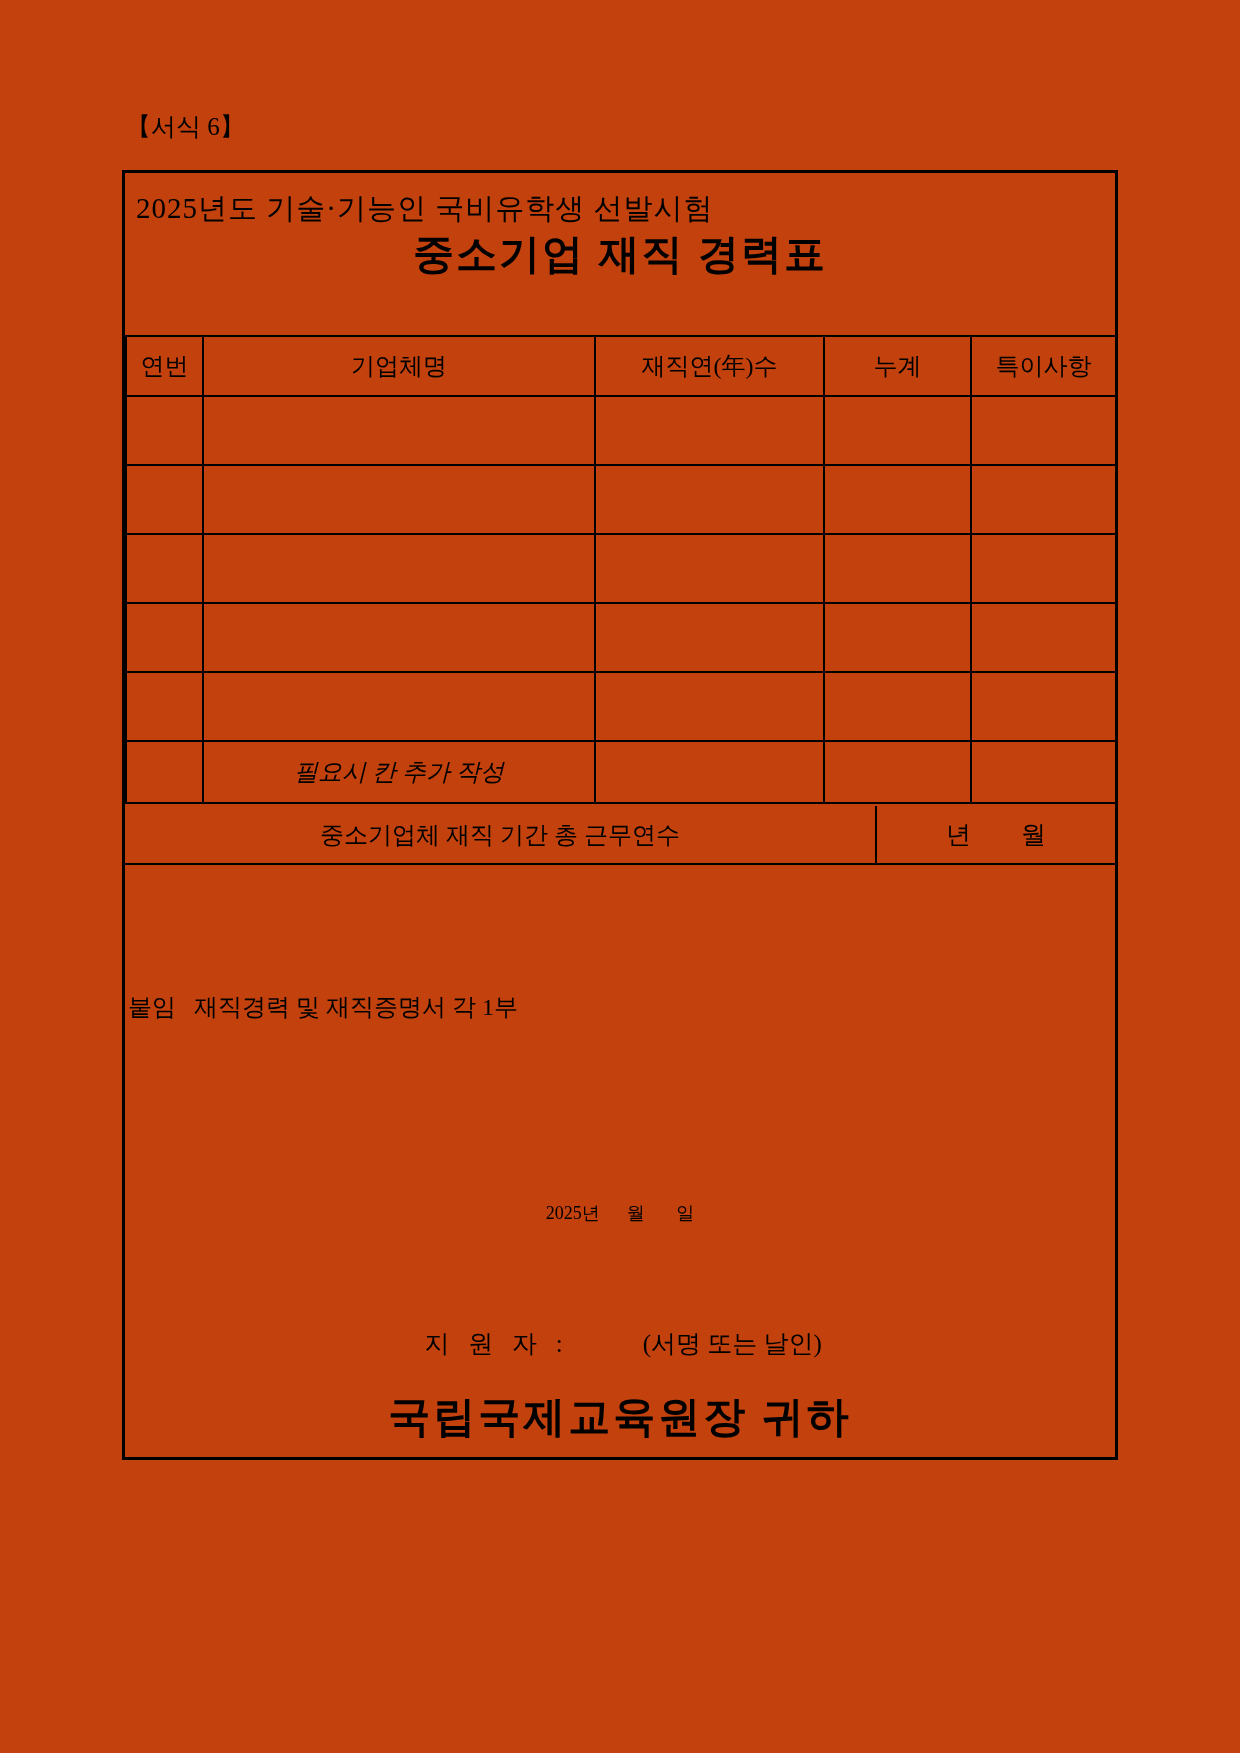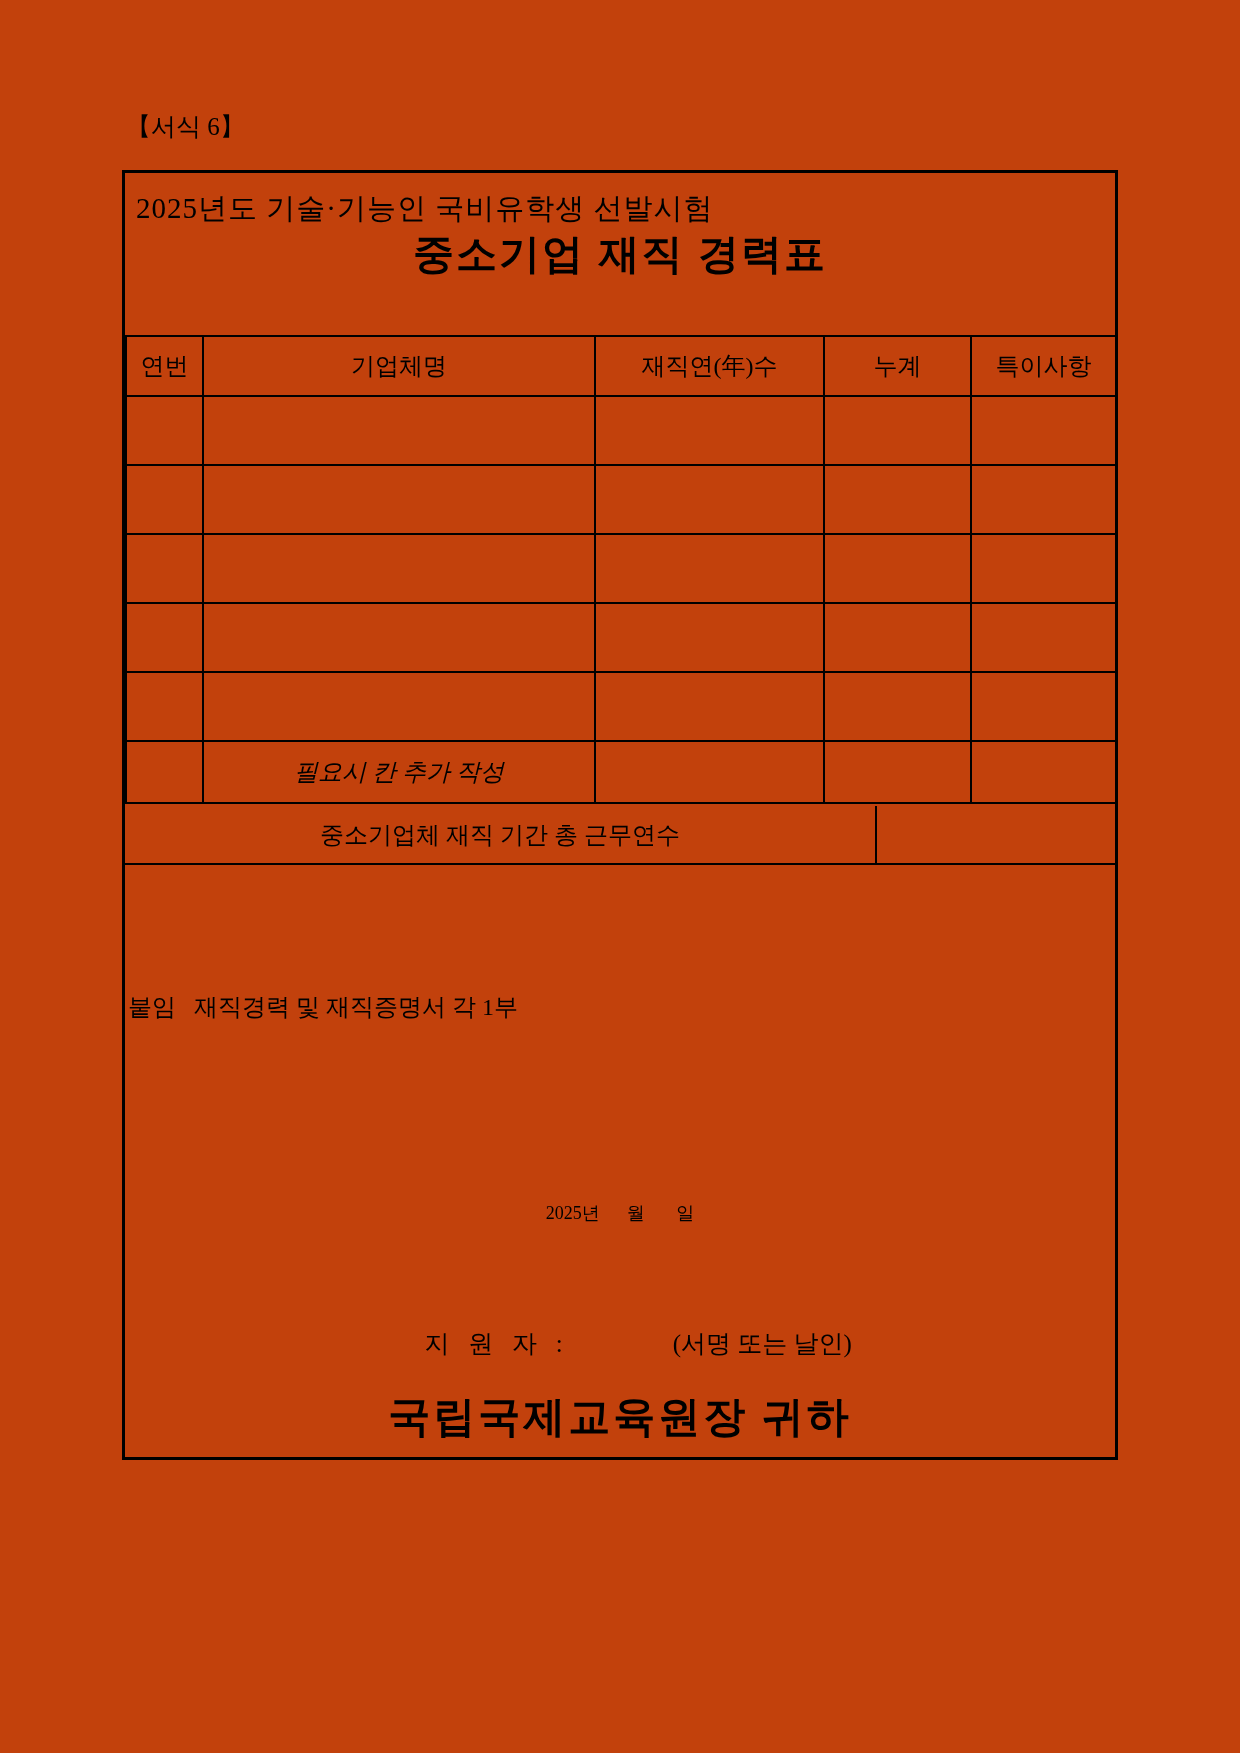--- a/index.html
+++ b/index.html
@@ -138,21 +138,21 @@
     white-space: pre;
   }
   .applicant-line {
     position: absolute;
     top: 1126px;
     left: 262px;
     font-size: 25px;
     white-space: pre;
   }
   .sign-note {
-    margin-left: 110px;
+    margin-left: 80px;
   }
   .recipient-line {
     position: absolute;
     top: 1216px;
     left: 0;
     width: 100%;
     text-align: center;
     font-size: 42px;
     font-weight: bold;
     letter-spacing: 3px;
@@ -239,20 +239,21 @@
           </td>
           <td></td>
           <td></td>
           <td></td>
         </tr>
       </tbody>
     </table>
 
     <div class="summary">
       <div class="summary-left">중소기업체 재직 기간 총 근무연수</div>
+      <div class="summary-right">년        월</div>
     </div>
 
     <div class="attach-line">붙임   재직경력 및 재직증명서 각 1부</div>
 
 
     <div class="date-line">2025년      월       일</div>
 
     <div class="applicant-line">
       <span>지   원   자   :</span><span class="sign-note">(서명 또는 날인)</span>
     </div>

